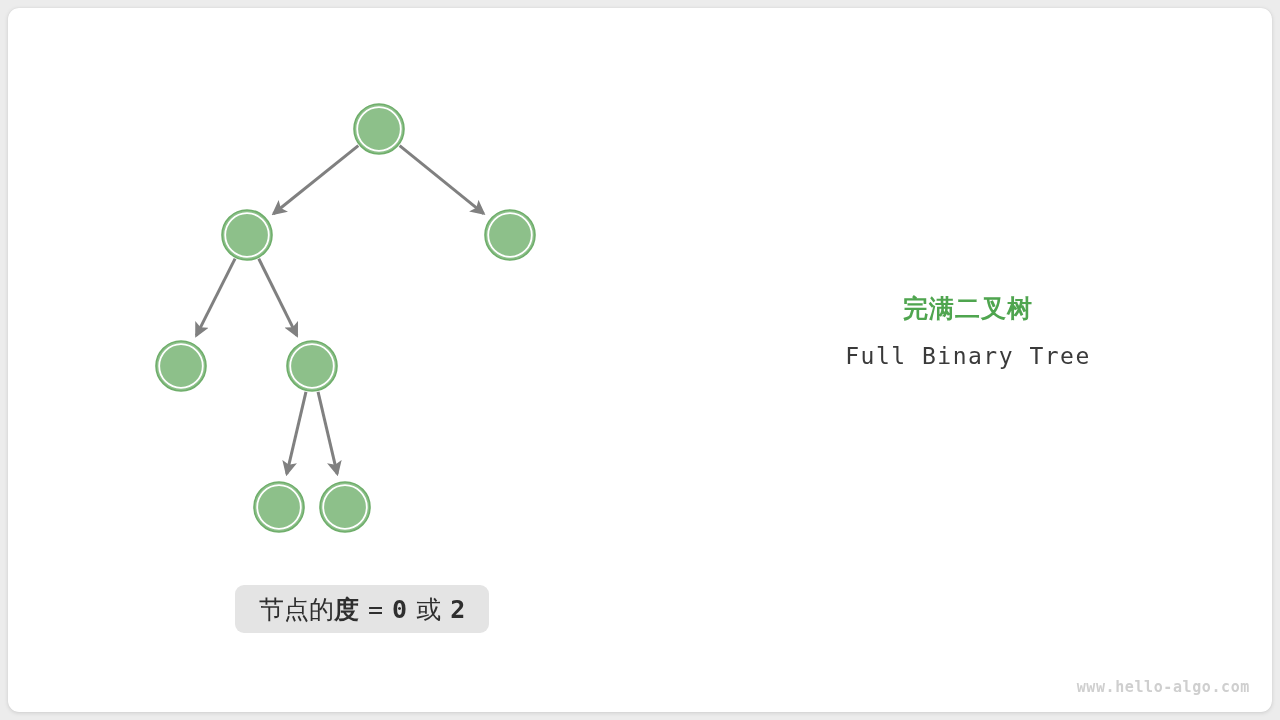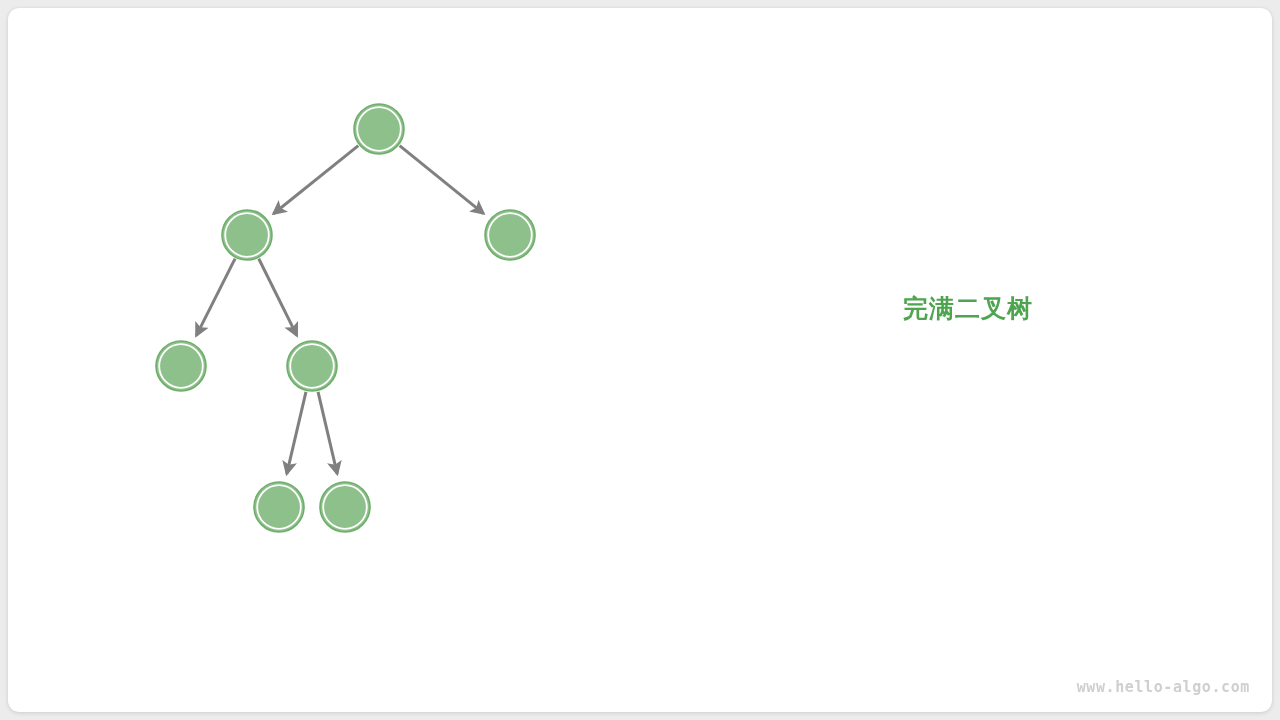--- a/index.html
+++ b/index.html
@@ -144,18 +144,31 @@
         </g>
         <g>
           <circle cx="345" cy="507" r="25" fill="#8dc08a" stroke="#6fae6b" stroke-width="1.6"></circle>
           <circle cx="345" cy="507" r="21.8" fill="#8dc08a" stroke="#ffffff" stroke-width="1.8"></circle>
         </g>
       </g>
   </svg>
 
   <div class="title-block">
     <div class="title-zh">完满二叉树</div>
+    <div class="title-en">Full Binary Tree</div>
   </div>
 
+  <div class="degree-pill">
+    <span class="seg">节点的</span>
+      <span class="seg bold">度</span>
+      <span class="sp"></span>
+      <span class="seg-mono">=</span>
+      <span class="sp"></span>
+      <span class="seg-mono bold">0</span>
+      <span class="sp"></span>
+      <span class="seg">或</span>
+      <span class="sp"></span>
+      <span class="seg-mono bold">2</span>
+  </div>
 
   <div class="watermark">www.hello-algo.com</div>
 
 </div>
 
 </body></html>

